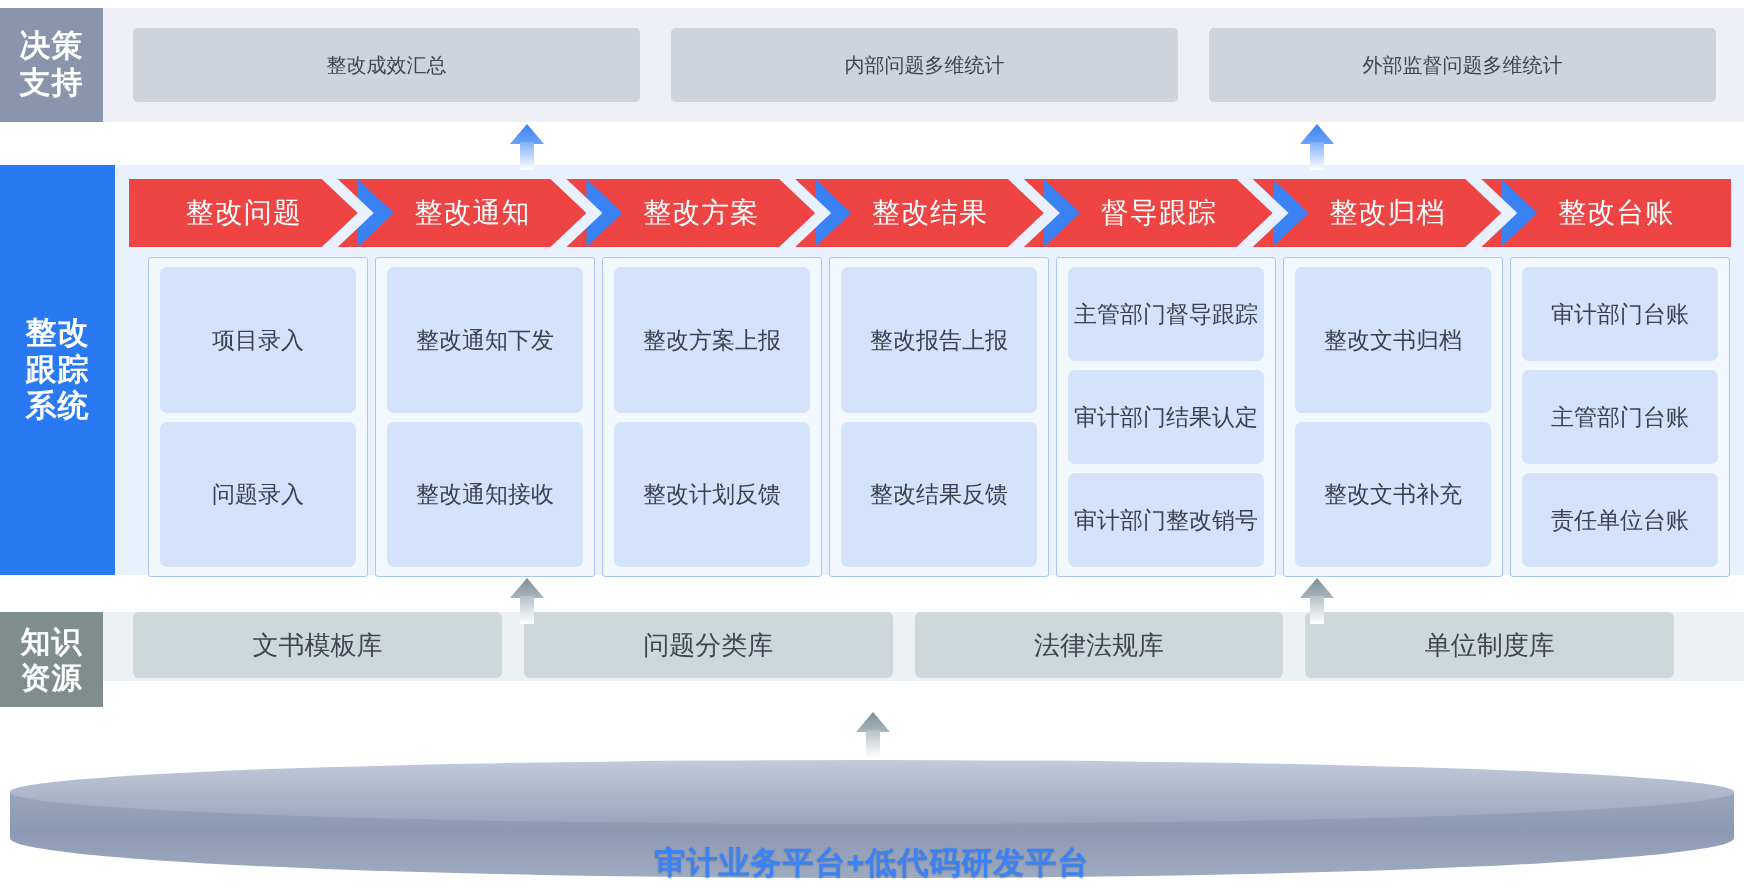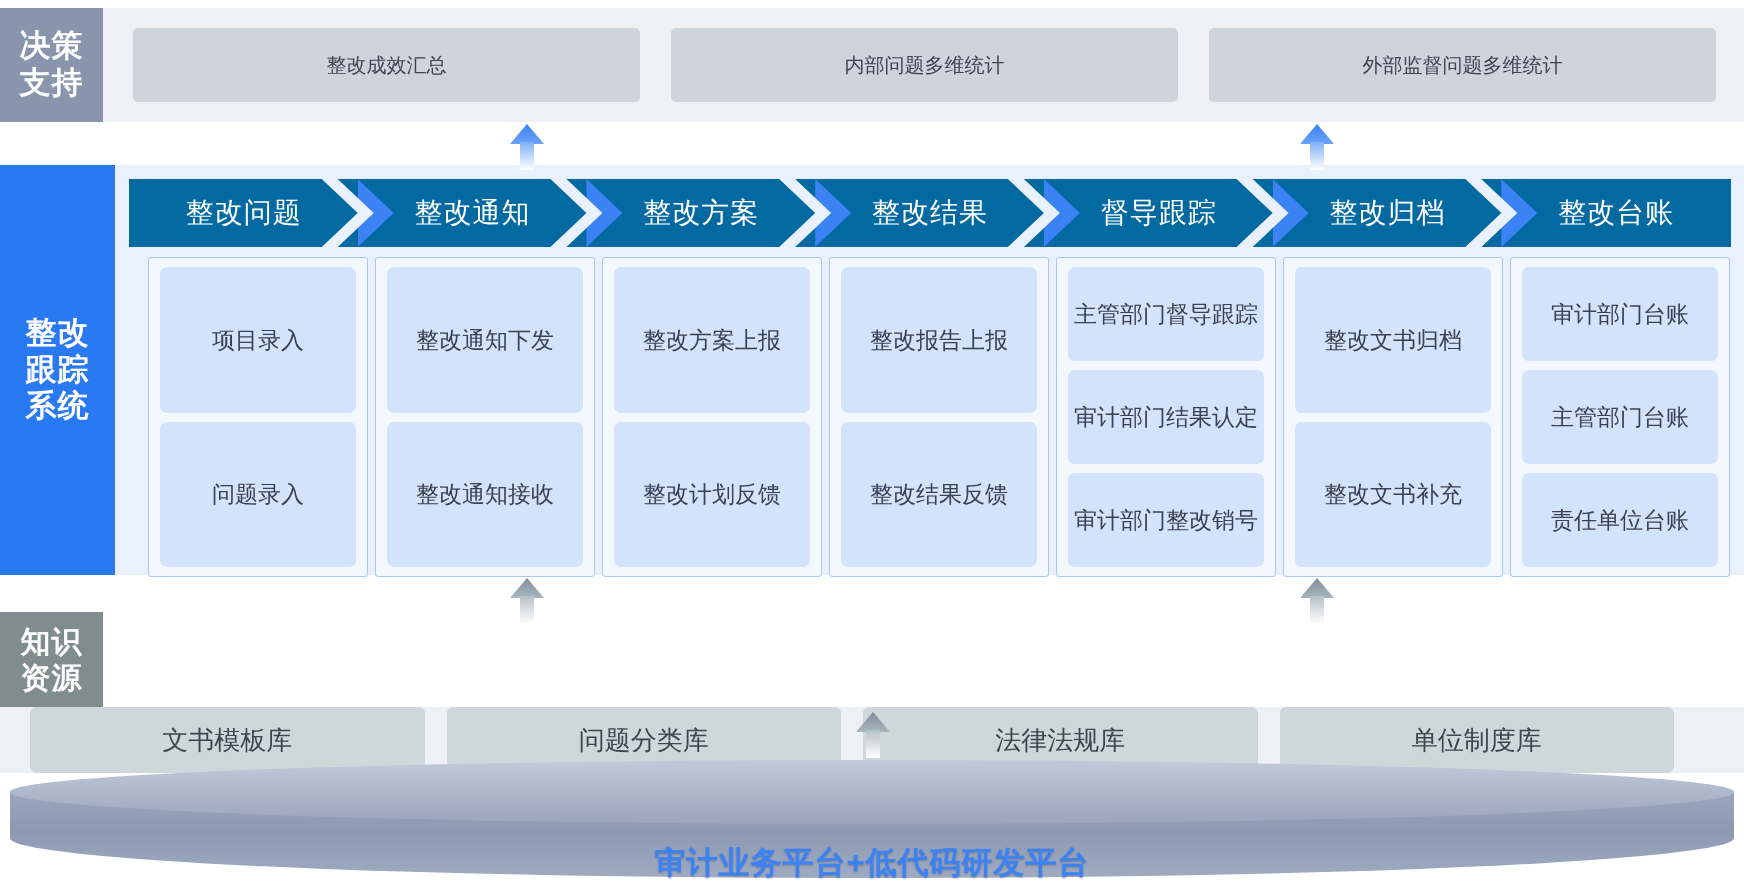--- a/index.html
+++ b/index.html
@@ -85,21 +85,21 @@
   
   .chev-row {
     position: relative;
     height: 68px;
     width: 100%;
     display: flex;
   }
   .chev {
     position: relative;
     flex: 1;
-    background: #0369a1;
+    background: #ef4444;
     display: flex;
     align-items: center;
     justify-content: center;
     color: #ffffff;
     font-size: 28px;
     letter-spacing: 1px;
     margin-right: -1px;
   }
   .chev:not(:last-child)::after {
     content: "";
@@ -153,21 +153,21 @@
     align-items: center;
     justify-content: center;
     color: #3a4150;
     font-size: 23px;
     text-align: center;
     line-height: 1.15;
   }
 
   
   #knowledge-band {
-    left: 0; top: 612px; width: 1744px; height: 95px; flex-direction: column;
+    left: 0; top: 612px; width: 1744px; height: 95px;
   }
   #knowledge-band .band-label {
     width: 103px; height: 95px;
     background: #808d8d;
     font-size: 30px;
   }
   #knowledge-band .band-body {
     flex: 1; height: 69px;
     background: #eef1f3;
     display: flex;

